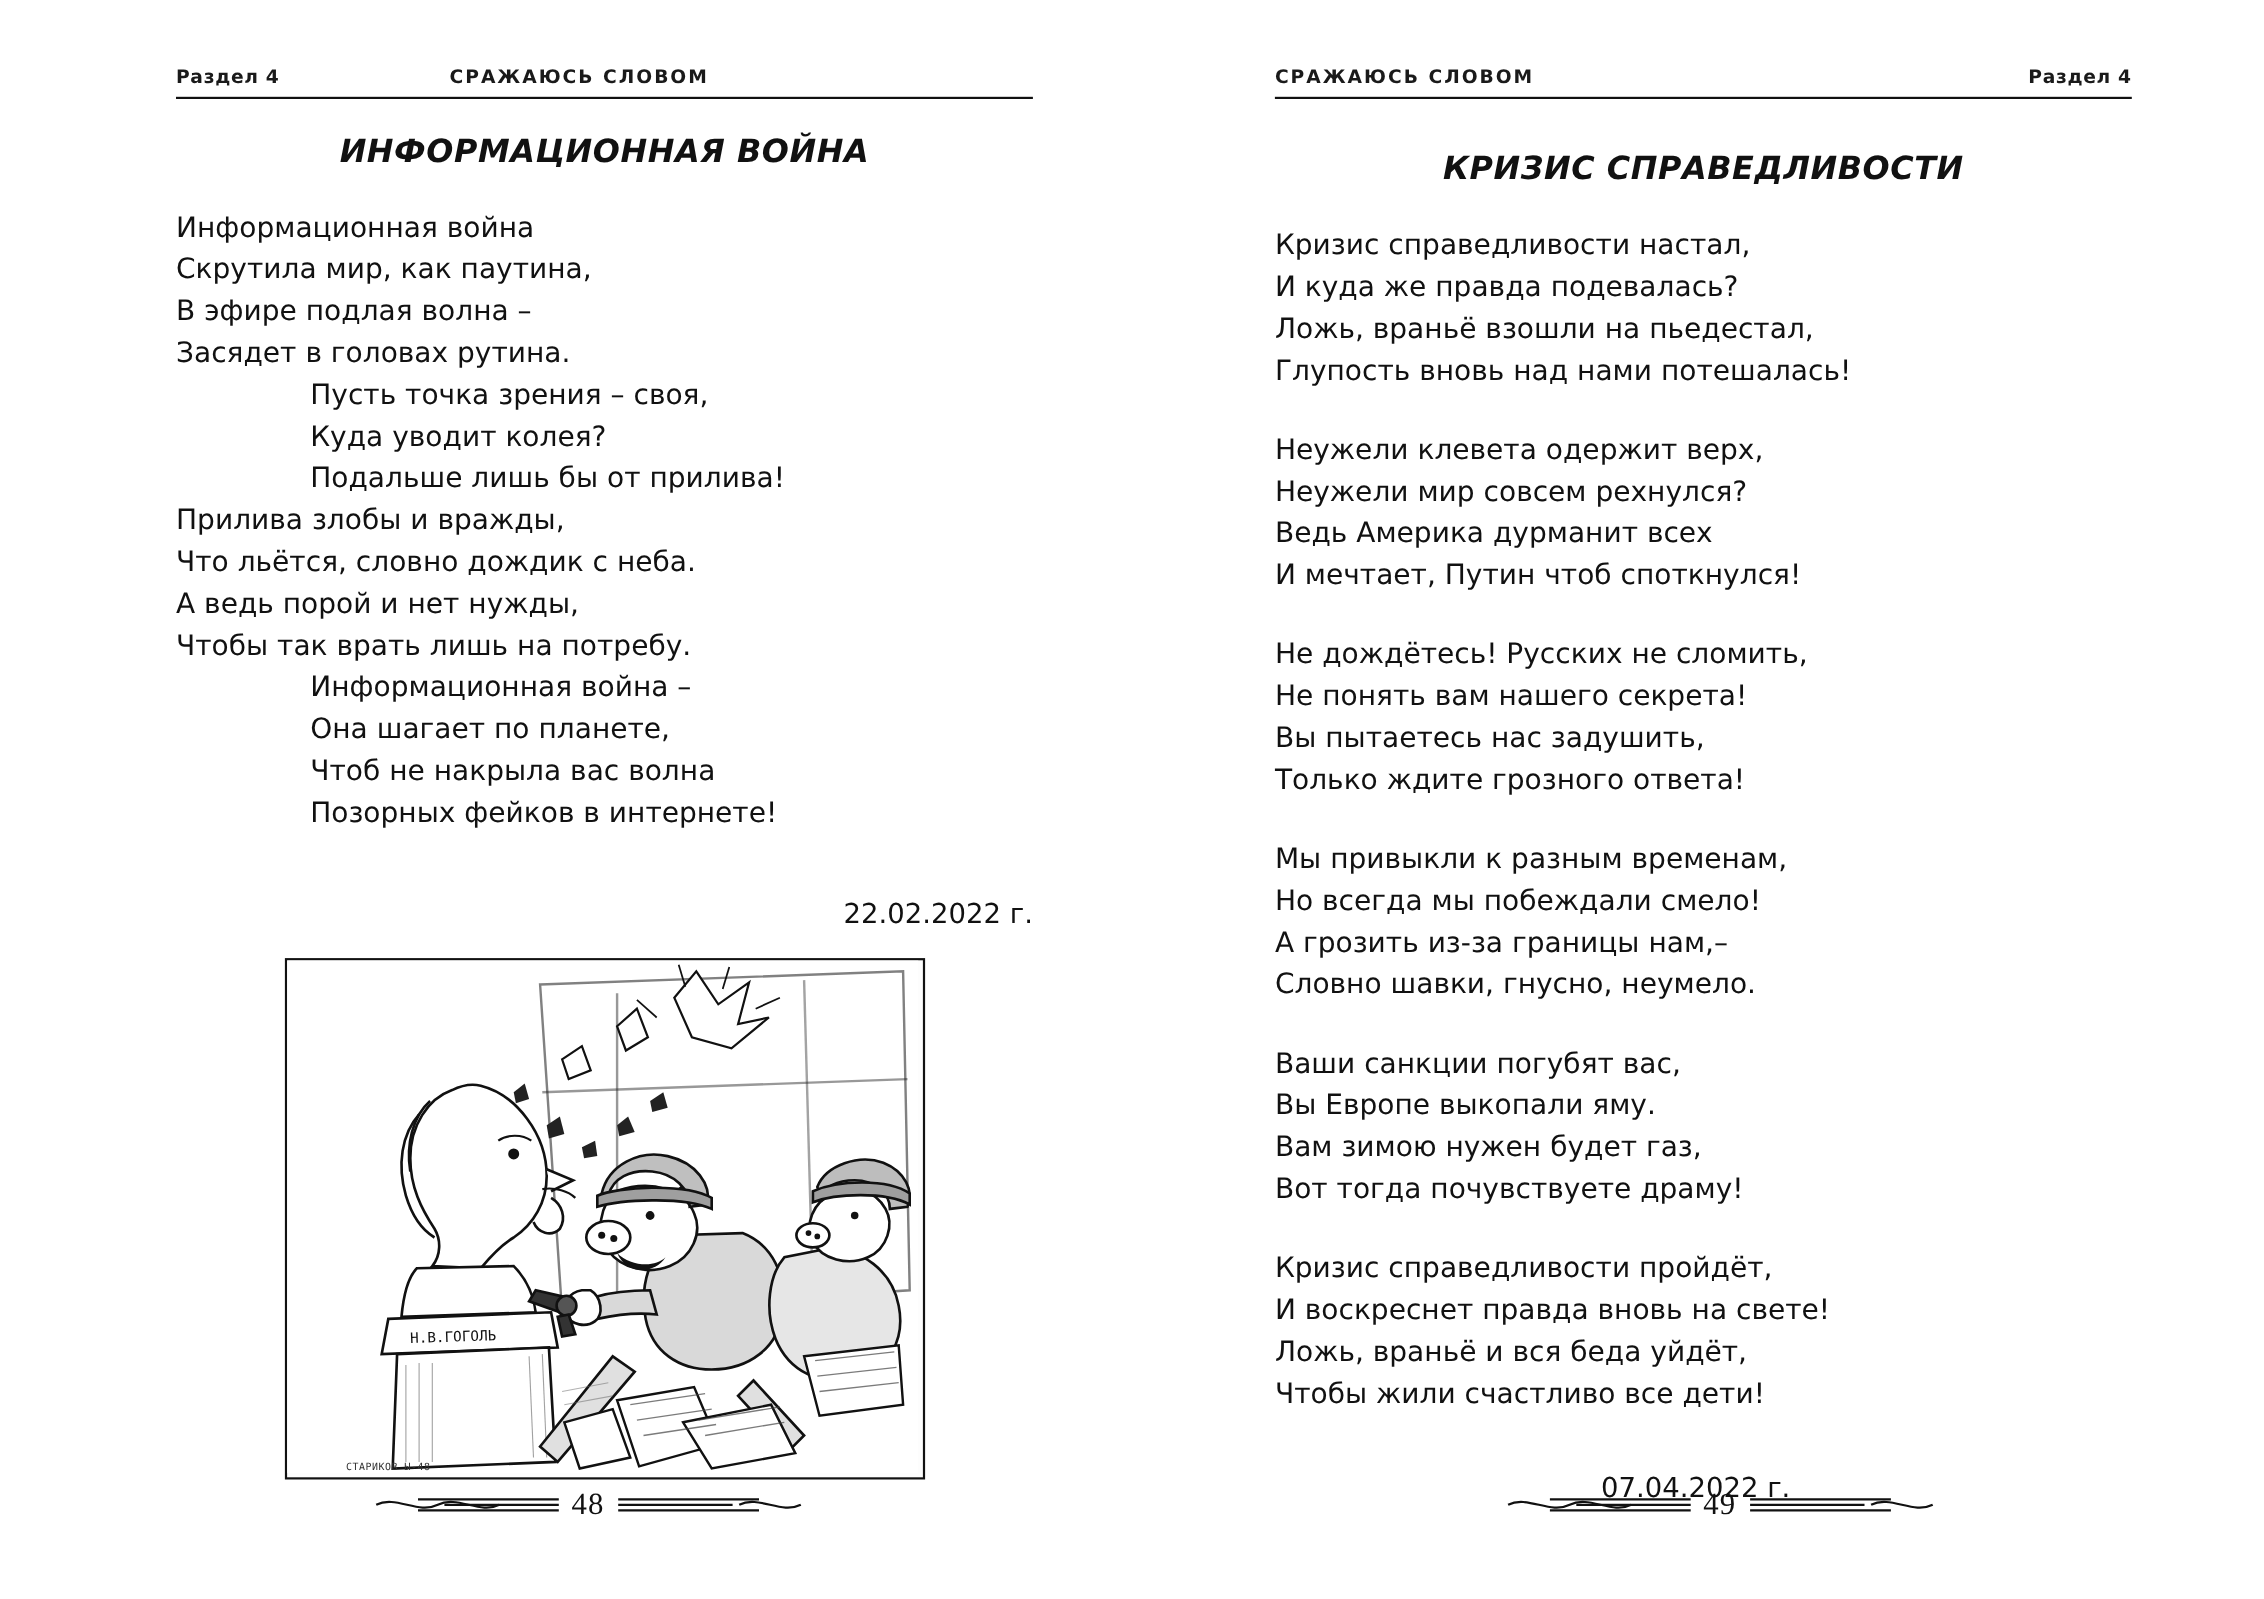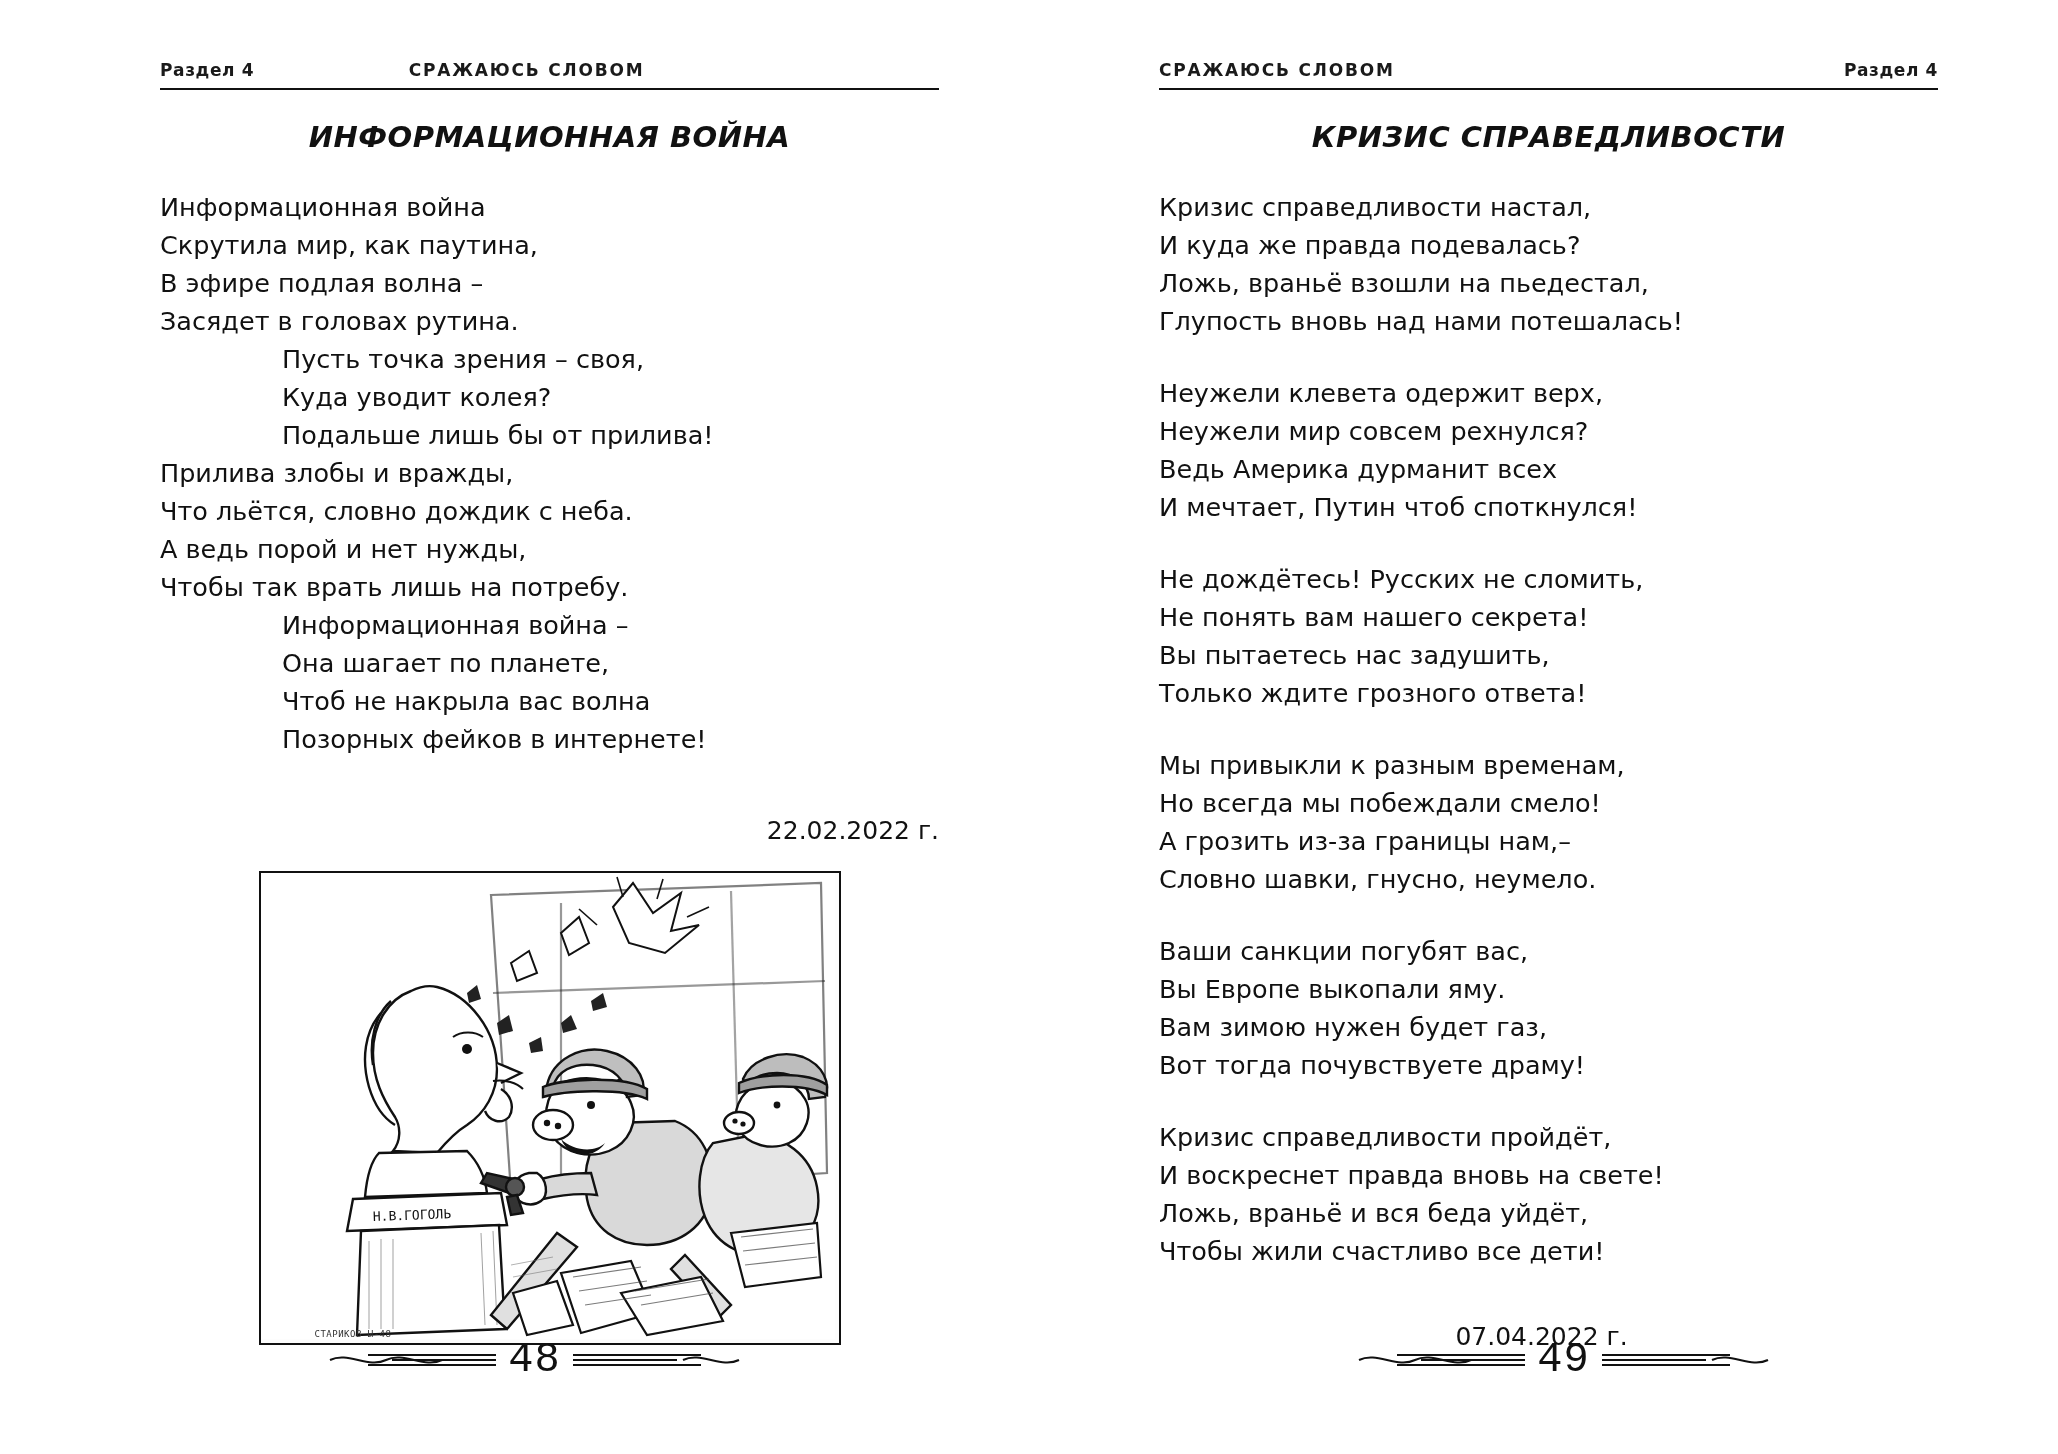--- a/index.html
+++ b/index.html
@@ -66,21 +66,21 @@
   .poem-title {
     text-align: center;
     font-size: 29px;
     font-weight: bold;
     font-style: italic;
     letter-spacing: 0.5px;
     margin-top: 30px;
     margin-bottom: 34px;
   }
   .poem-title.right-title {
-    margin-top: 30px;
+    margin-top: 46px;
   }
 
   .verse {
     font-size: 25.5px;
     line-height: 38px;
     white-space: pre-wrap;
   }
   .verse.indent {
     padding-left: 122px;
   }
@@ -137,22 +137,22 @@
     position: absolute;
     left: 0;
     right: 0;
     bottom: 70px;
     display: flex;
     align-items: center;
     justify-content: center;
     gap: 10px;
   }
   .folio .num {
-    font-size: 42px;
-    font-family: Liberation Mono, monospace;
+    font-size: 28px;
+    font-family: Liberation Serif, serif;
     letter-spacing: 1px;
     text-align: right;
   }
   .orn {
     display: block;
   }
 </style>
 </head>
 <body>
 

